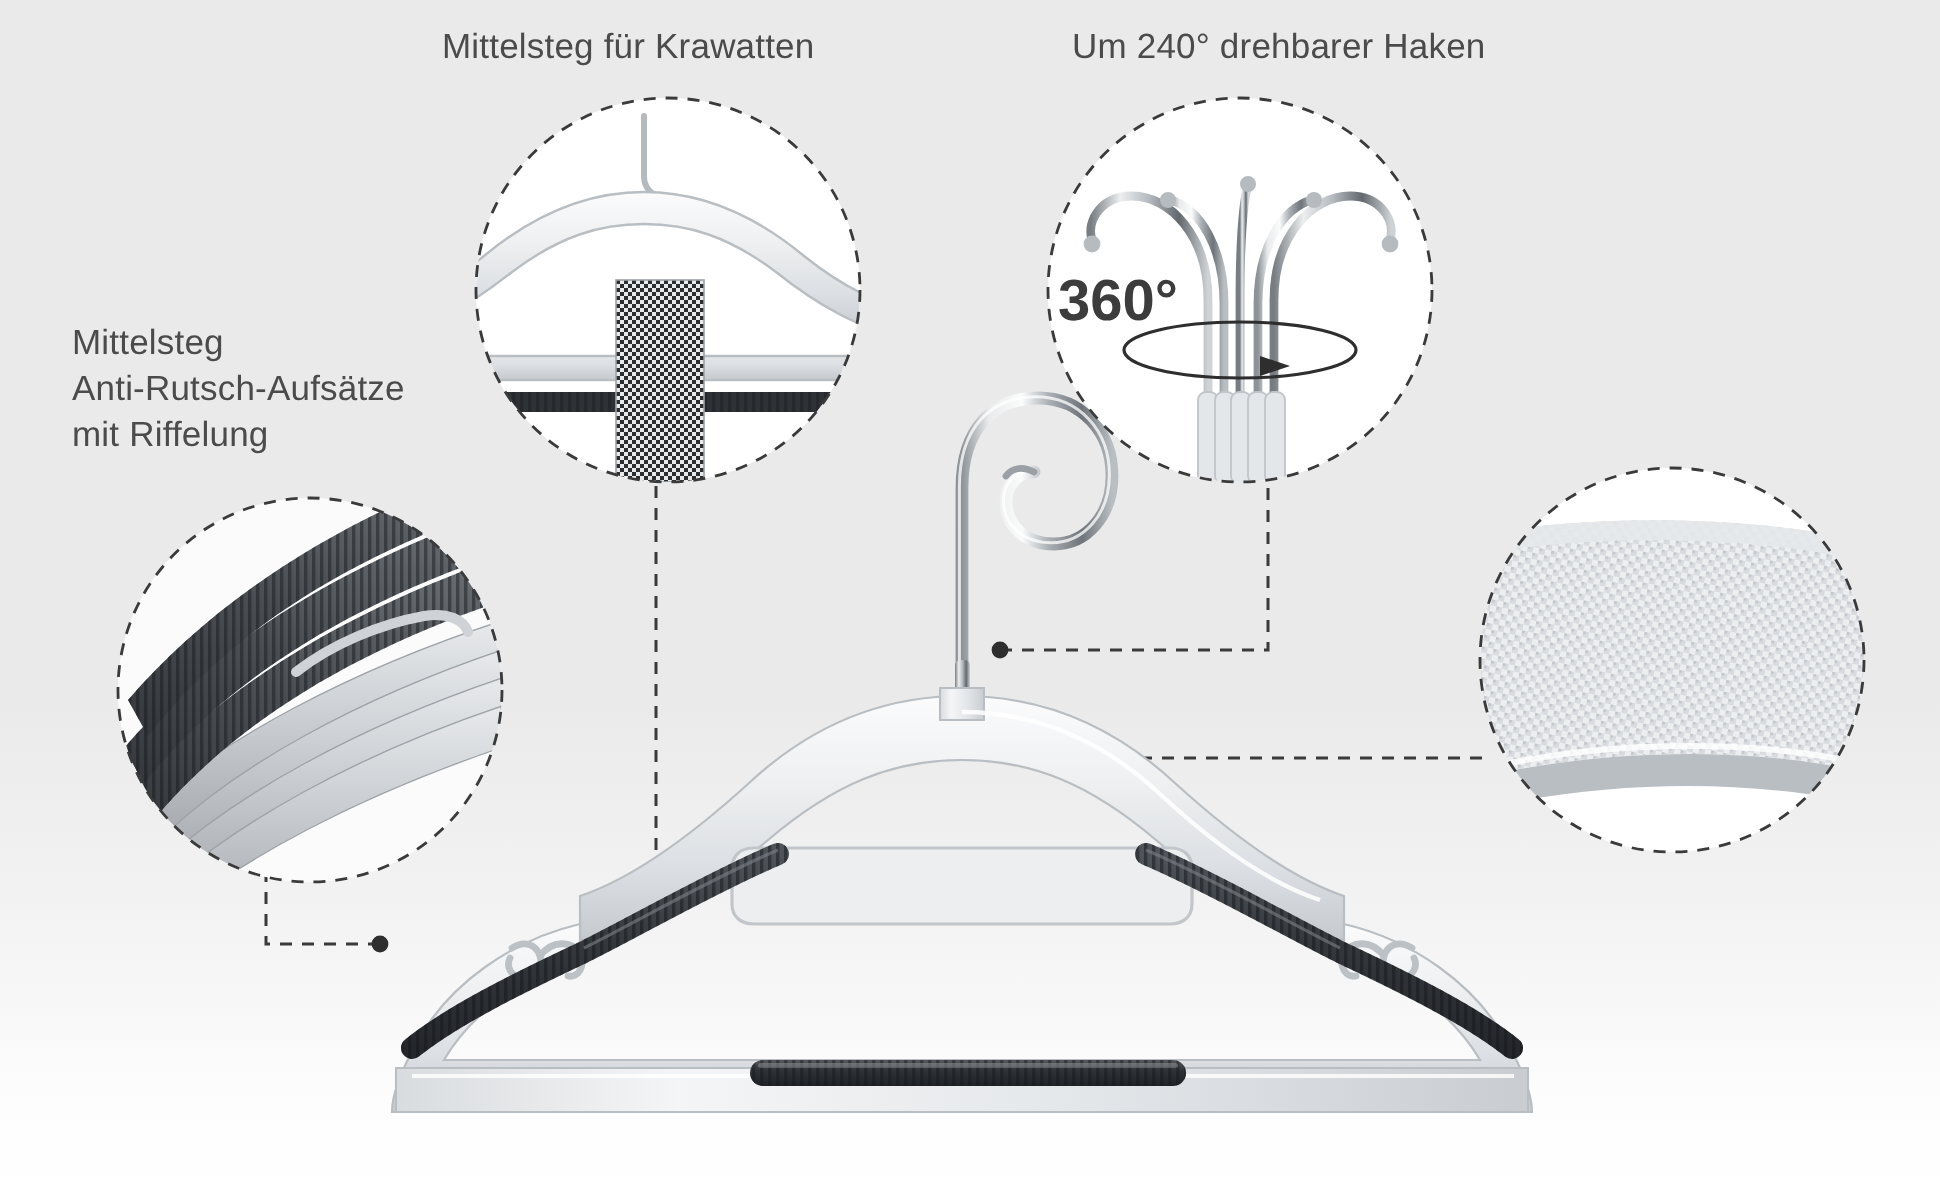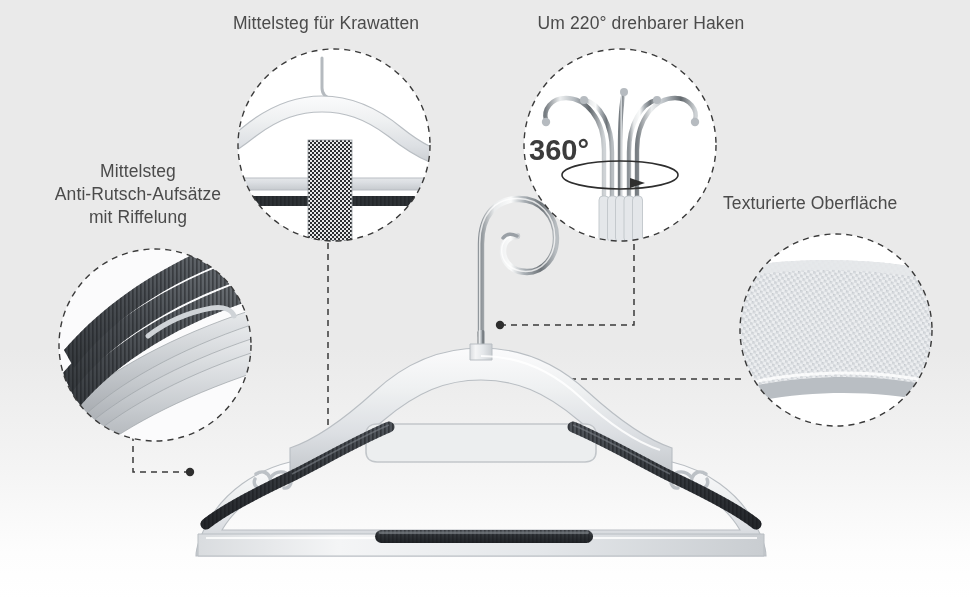--- a/index.html
+++ b/index.html
@@ -19,21 +19,21 @@
     background: linear-gradient(to bottom, #eaeaea 0%, #eaeaea 58%, #f4f4f4 78%, #fdfdfd 92%, #ffffff 100%);
     overflow: hidden;
   }
   .callout-label {
     position: absolute;
     color: #4b4b4b;
     font-size: 17.5px;
     line-height: 1.32;
     letter-spacing: 0.1px;
     white-space: pre-line;
-    text-align: center;
+    text-align: left;
     font-weight: 400;
   }
   #label-tie-bar   { left: 221px; top: 12px;  width: 210px; }
   #label-hook      { left: 536px; top: 12px;  width: 210px; }
   #label-grips     { left: 36px;  top: 160px; width: 204px; }
   #label-texture   { left: 723px; top: 192px; width: 224px; text-align: left; }
 
   .svg-layer {
     position: absolute;
     left: 0;
@@ -48,27 +48,26 @@
     fill: #3c3c3c;
   }
 </style>
 </head>
 <body>
 
 <div id="infographic">
 
   <div class="callout-label" id="label-tie-bar">Mittelsteg für Krawatten</div>
 
-  <div class="callout-label" id="label-hook">Um 220° drehbarer Haken</div>
+  <div class="callout-label" id="label-hook">Um 240° drehbarer Haken</div>
 
   <div class="callout-label" id="label-grips">Mittelsteg
 Anti-Rutsch-Aufsätze
 mit Riffelung</div>
 
-  <div class="callout-label" id="label-texture">Texturierte Oberfläche</div>
 
   <svg class="svg-layer" viewBox="0 0 970 600" xmlns="http://www.w3.org/2000/svg">
     <defs>
 
       <linearGradient id="bodyGrad" x1="0" y1="0" x2="0" y2="1">
         <stop offset="0%" stop-color="#fbfbfc"></stop>
         <stop offset="35%" stop-color="#eef0f1"></stop>
         <stop offset="70%" stop-color="#dcdfe3"></stop>
         <stop offset="100%" stop-color="#c6cace"></stop>
       </linearGradient>

